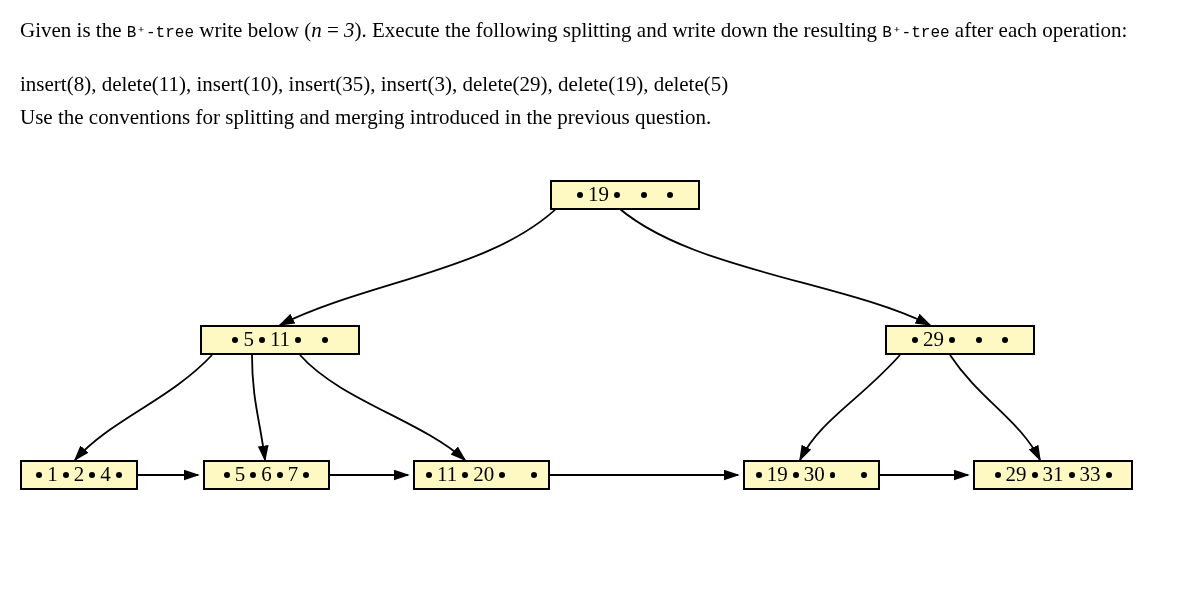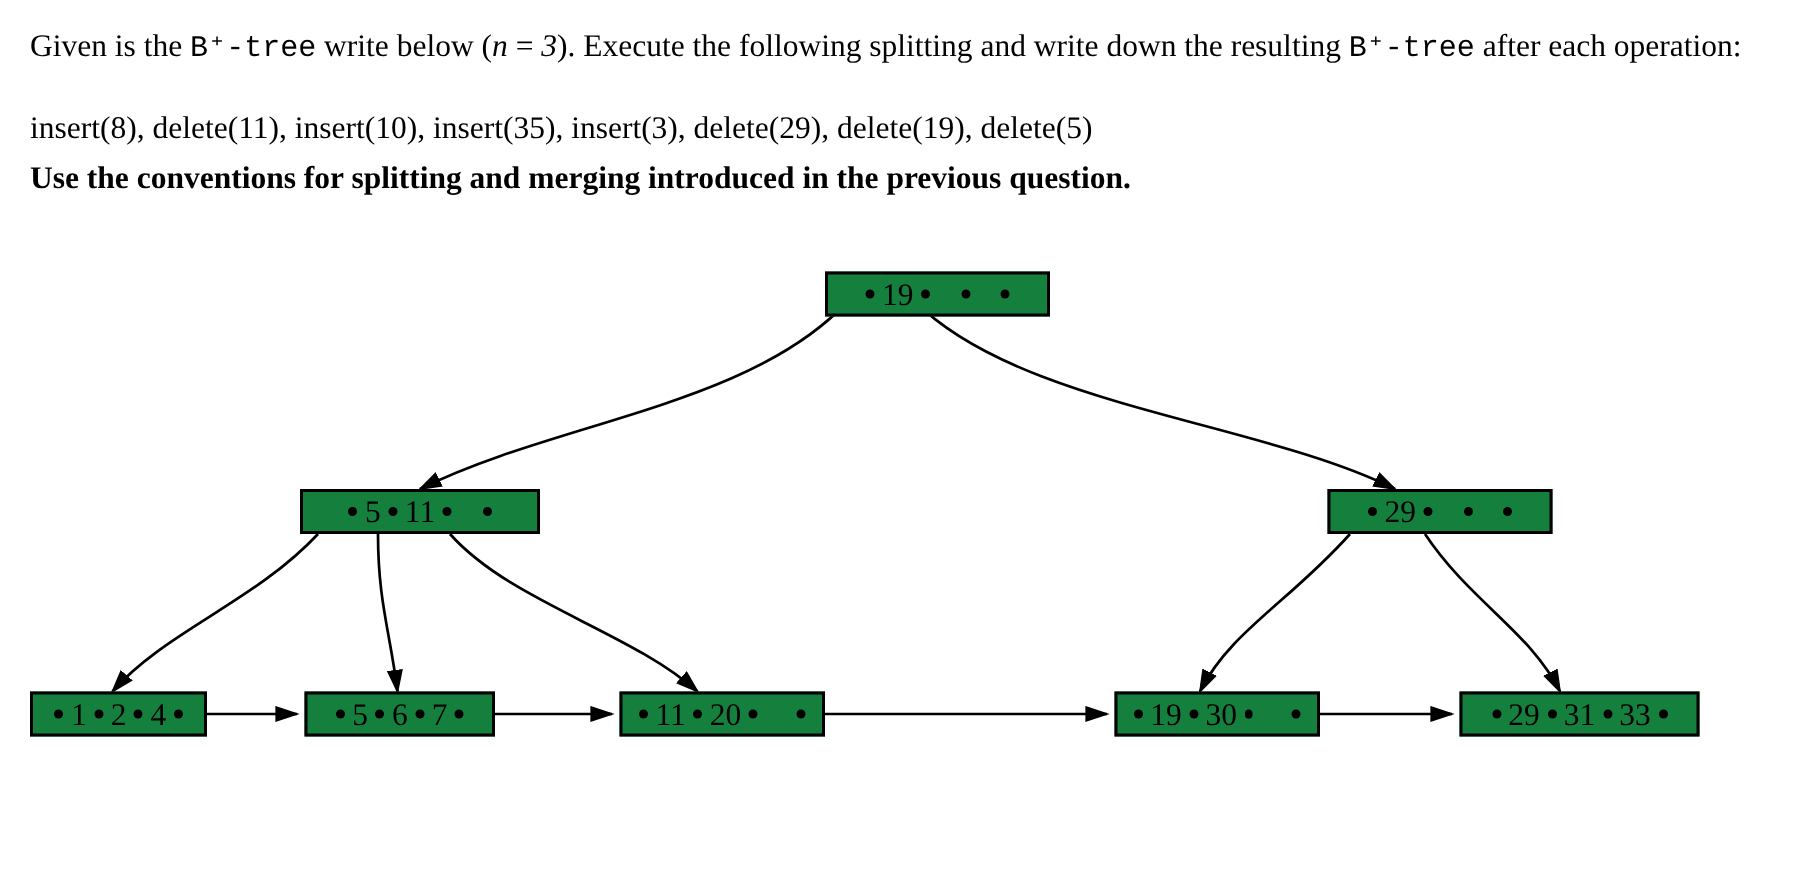--- a/index.html
+++ b/index.html
@@ -10,39 +10,38 @@
       background: white;
       color: black;
       width: 1160px;
     }
     .intro {
       line-height: 1.5;
       margin-bottom: 25px;
     }
     .tt {
       font-family: 'Courier New', monospace;
-      font-size: 20px;
+      font-size: 16px;
     }
     .ops {
       font-weight: normal;
       margin-bottom: 8px;
     }
     .convention {
       margin-bottom: 30px;
-      font-weight: bold;
     }
     .tree-container {
       position: relative;
       width: 1160px;
       height: 350px;
     }
     .node {
       position: absolute;
       border: 2px solid black;
-      background: #15803d;
+      background: #fef9c3;
       height: 30px;
       display: flex;
       align-items: center;
       justify-content: center;
       font-size: 21px;
       white-space: nowrap;
       padding: 0 6px;
       box-sizing: border-box;
     }
     .dot {

